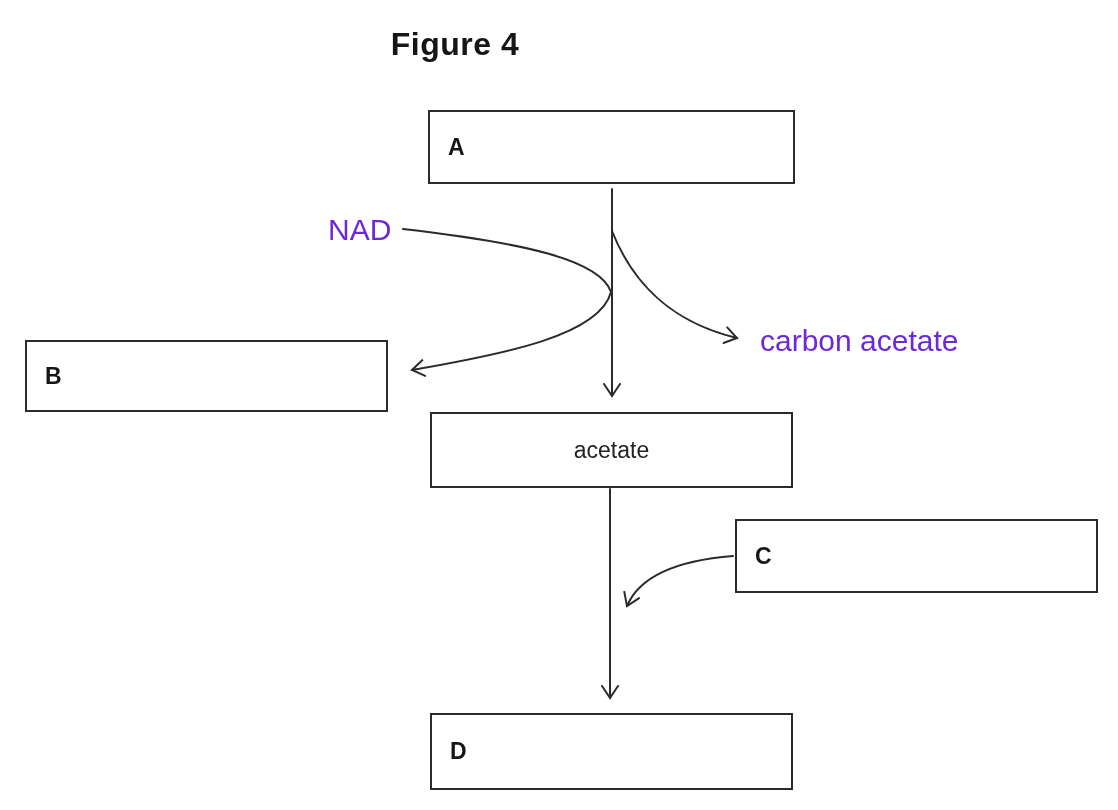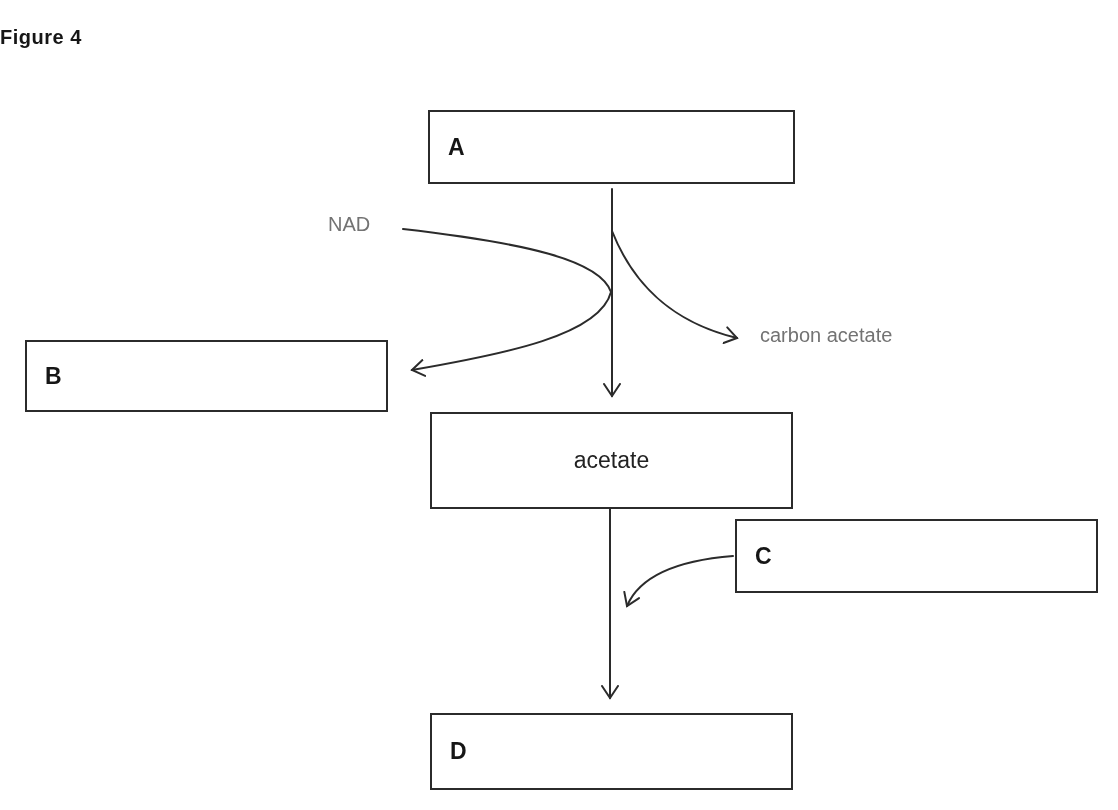--- a/index.html
+++ b/index.html
@@ -13,22 +13,22 @@
     height: 810px;
     background: #ffffff;
     font-family: "Liberation Sans", sans-serif;
     overflow: hidden;
   }
   .figure-title {
     position: absolute;
     left: 0;
     top: 26px;
     width: 910px;
-    text-align: left;
-    font-size: 20px;
+    text-align: center;
+    font-size: 32px;
     font-weight: bold;
     color: #161616;
     letter-spacing: 0.5px;
   }
   .node {
     position: absolute;
     background: #ffffff;
     border: 2px solid #2b2b2b;
     box-sizing: border-box;
     display: flex;
@@ -43,27 +43,27 @@
   .node.centered {
     justify-content: center;
   }
   .node.centered .node-label {
     font-weight: normal;
     padding-left: 0;
     color: #222222;
   }
   #box-a       { left: 428px; top: 110px; width: 367px; height: 74px; }
   #box-b       { left: 25px;  top: 340px; width: 363px; height: 72px; }
-  #box-acetate { left: 430px; top: 412px; width: 363px; height: 97px; }
+  #box-acetate { left: 430px; top: 412px; width: 363px; height: 76px; }
   #box-c       { left: 735px; top: 519px; width: 363px; height: 74px; }
   #box-d       { left: 430px; top: 713px; width: 363px; height: 77px; }
   .annot {
     position: absolute;
-    font-size: 20px;
-    color: #737373;
+    font-size: 30px;
+    color: #6d28d9;
     white-space: nowrap;
   }
   #nad-label { left: 328px; top: 213px; }
   #co2-label { left: 760px; top: 324px; }
   svg.arrows {
     position: absolute;
     left: 0;
     top: 0;
     width: 1118px;
     height: 810px;

